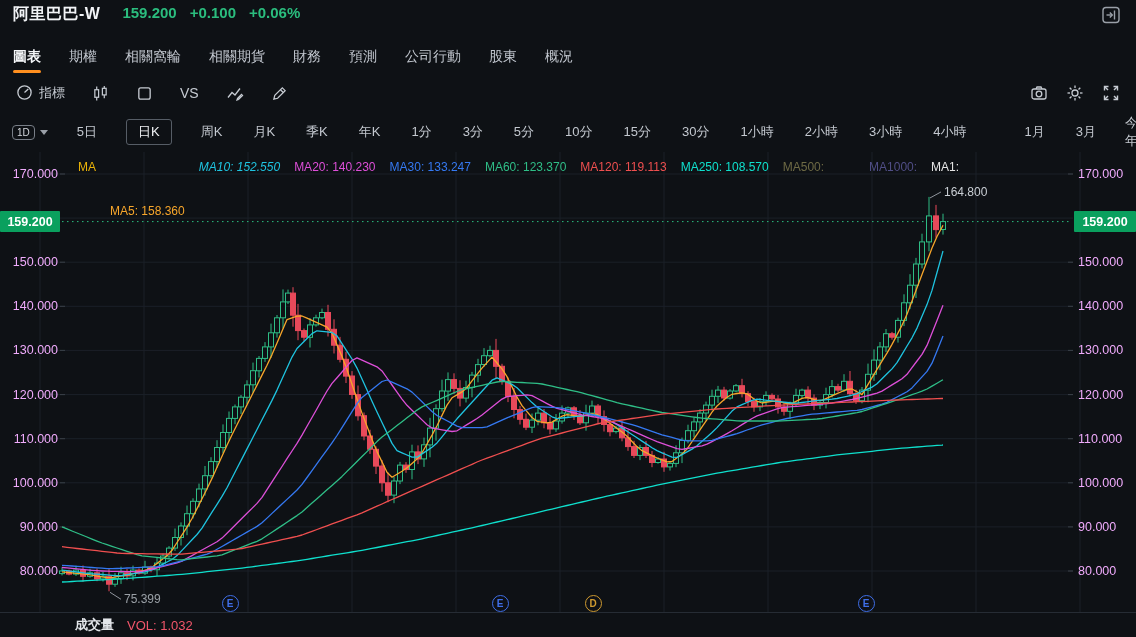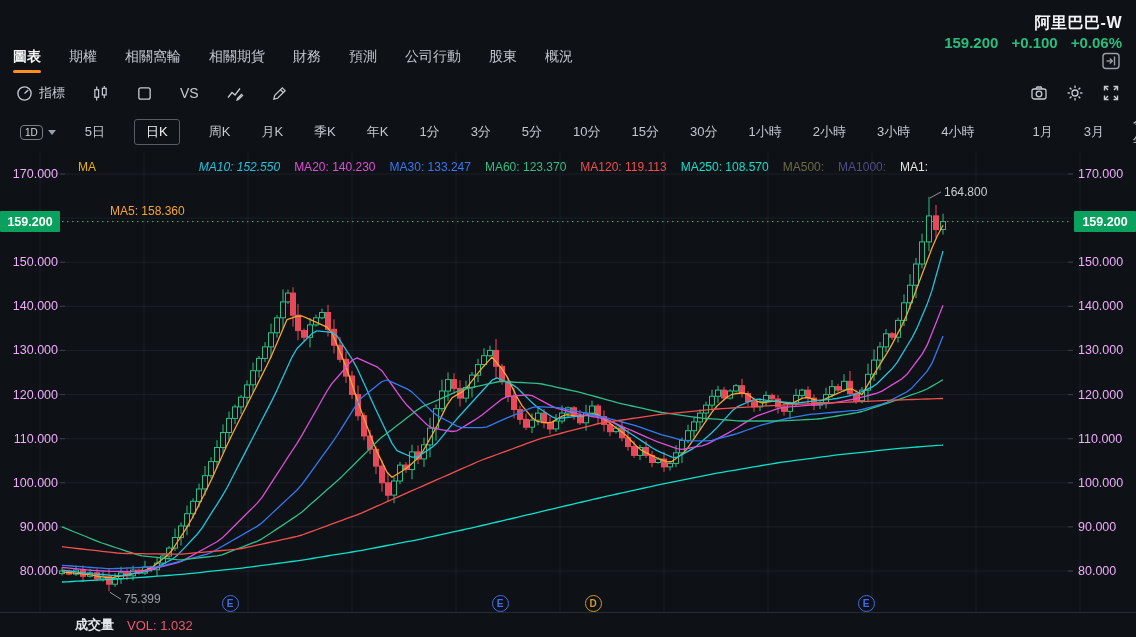--- a/index.html
+++ b/index.html
@@ -1,41 +1,41 @@
 <!DOCTYPE html>
 <html><head>
 <meta charset="utf-8">
 <style>
   * { margin:0; padding:0; box-sizing:border-box; }
   html,body { background:#0e1115; }
   body { width:1136px; height:637px; overflow:hidden; font-family:"Liberation Sans","DejaVu Sans",sans-serif; color:#e8eaee; position:relative; }
 
   
-  .header { height:40px; display:flex; align-items:flex-end; padding:13px 14px 0 13px;flex-direction:column; }
+  .header { height:40px; display:flex; align-items:flex-start; padding:4px 14px 0 13px; }
   .hdr-title { font-size:16px; font-weight:bold; color:#f2f4f7; letter-spacing:.5px; }
   .hdr-quote { display:flex; align-items:baseline; gap:13px; margin-left:22px; font-size:15px; font-weight:600; }
   .hdr-quote span { color:#2bbd7e; }
   .hdr-spacer { flex:1; }
   .hdr-popout { width:22px; height:22px; display:flex; align-items:center; justify-content:center; cursor:pointer; }
 
   
   .tabs { height:34px; display:flex; align-items:center; gap:28px; padding:0 13px; }
   .tab { font-size:14px; color:#c2c7cf; cursor:pointer; position:relative; height:100%; display:flex; align-items:center; }
   .tab.active { color:#f4f6f8; font-weight:bold; }
   .tab .underline { position:absolute; left:50%; transform:translateX(-50%); bottom:1px; width:28px; height:3px; border-radius:2px; background:#ff8f1f; }
 
   
   .toolbar { height:38px; display:flex; align-items:center; gap:27px; padding:0 16px; }
-  .tool { display:flex; align-items:flex-end; gap:6px; color:#c6cbd2; font-size:13px; cursor:pointer; }
+  .tool { display:flex; align-items:flex-start; gap:6px; color:#c6cbd2; font-size:13px; cursor:pointer; }
   .tool svg { display:block; }
   .toolbar .spacer { flex:1; }
   .rt-icons { display:flex; align-items:center; gap:18px; }
 
   
-  .tfbar { height:40px; display:flex; align-items:center; gap:27px; padding:0 12px; font-size:13px; color:#c3c8cf;margin-left:8px; }
+  .tfbar { height:40px; display:flex; align-items:center; gap:27px; padding:0 12px; font-size:13px; color:#c3c8cf; }
   .tf-chip { display:flex; align-items:center; gap:5px; cursor:pointer; }
   .tf-chip .chipbox { border:1px solid #787e87; border-radius:4px; font-size:10px; padding:1px 4px; color:#d4d8dd; }
   .caret { width:0; height:0; border-left:4px solid transparent; border-right:4px solid transparent; border-top:5px solid #9aa0a8; display:inline-block; }
   .tf-item { cursor:pointer; padding:4px 2px; white-space:nowrap; }
   .tf-item.selected { border:1px solid #565d66; border-radius:3px; padding:3px 11px; color:#f1f3f5; }
   .tf-div { width:1px; height:14px; background:#3a4048; }
   .tf-year { display:flex; align-items:center; gap:6px; cursor:pointer; }
 
   
   .chart { position:relative; height:460px; width:1136px; }
@@ -568,21 +568,21 @@
   <div class="ma-legend" id="maLegend">
       <span class="ma-prefix">MA</span>
       <span style="color: rgb(247, 166, 43); margin-top: 44px;">MA5: 158.360</span>
       <span style="color: rgb(31, 196, 224); font-style: italic;">MA10: 152.550</span>
       <span style="color: rgb(221, 79, 216);">MA20: 140.230</span>
       <span style="color: rgb(53, 121, 242);">MA30: 133.247</span>
       <span style="color: rgb(47, 190, 135);">MA60: 123.370</span>
       <span style="color: rgb(239, 79, 79);">MA120: 119.113</span>
       <span style="color: rgb(15, 224, 205);">MA250: 108.570</span>
       <span style="color: rgb(110, 106, 69);">MA500:</span>
-      <span style="color: rgb(80, 78, 134);">MA1000:</span>
+      <span style="color: rgb(80, 78, 134); margin-left: 31px;">MA1000:</span>
       <span style="color: #e5e5e5;">MA1:</span>
     </div>
 <div class="axis-label l" style="top: 14px;">170.000</div>
     <div class="axis-label r" style="top: 14px;">170.000</div>
     <div class="axis-label l" style="top: 102px;">150.000</div>
     <div class="axis-label r" style="top: 102px;">150.000</div>
     <div class="axis-label l" style="top: 146px;">140.000</div>
     <div class="axis-label r" style="top: 146px;">140.000</div>
     <div class="axis-label l" style="top: 190px;">130.000</div>
     <div class="axis-label r" style="top: 190px;">130.000</div>

